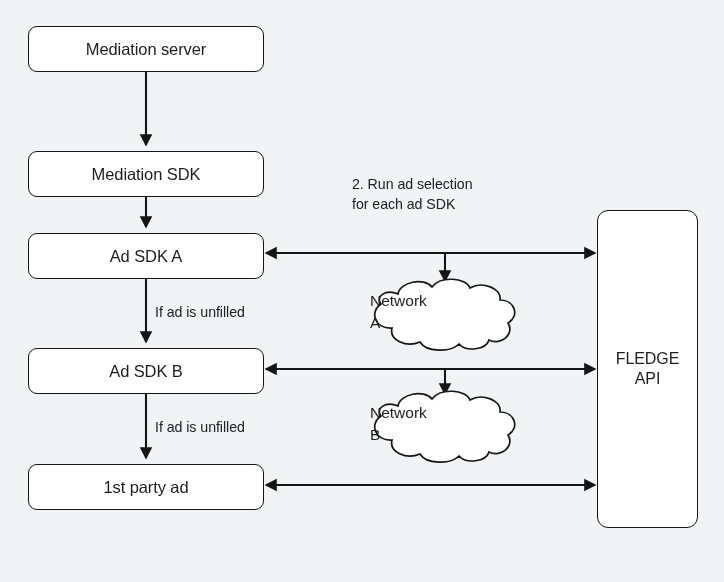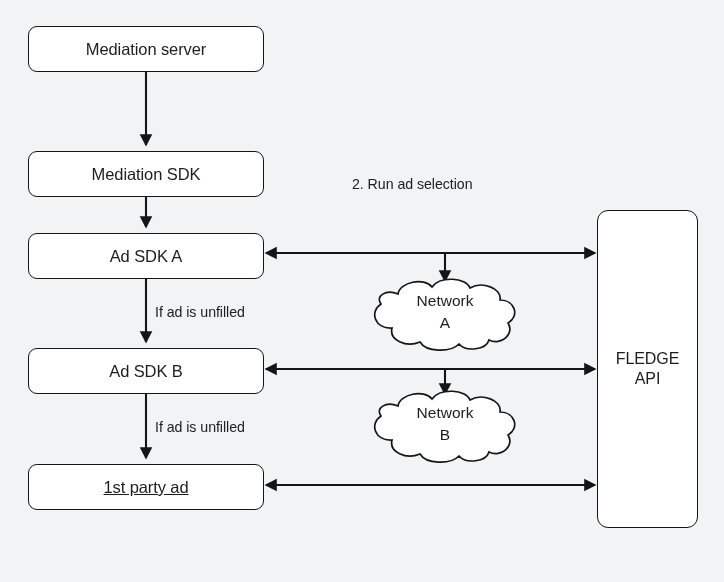--- a/index.html
+++ b/index.html
@@ -45,40 +45,39 @@
   }
   .proc-box {
     left: 28px;
     width: 236px;
     height: 46px;
   }
   #node-mediation-server { top: 26px; }
   #node-mediation-sdk   { top: 151px; }
   #node-ad-sdk-a        { top: 233px; }
   #node-ad-sdk-b        { top: 348px; }
-  #node-first-party-ad  { top: 464px; text-decoration: underline; }
+  #node-first-party-ad  { top: 464px; }
 
   #node-fledge-api {
     left: 597px;
     top: 210px;
     width: 101px;
     height: 318px;
     border-radius: 11px;
     font-size: 16px;
   }
   #node-fledge-api .stacked {
     display: block;
   }
 
   .cloud-label {
     position: absolute;
     color: #1d1d1d;
     font-size: 15.5px;
     line-height: 1.45;
-    text-align: center;
     pointer-events: none;
     width: 150px;
   }
   #cloud-label-a { left: 370px; top: 290px; }
   #cloud-label-b { left: 370px; top: 402px; }
 
   .edge-label {
     position: absolute;
     color: #202124;
     font-size: 14.2px;
@@ -207,20 +206,21 @@
   </div>
 
   <div class="cloud-label" id="cloud-label-b">
     <div>Network</div>
     <div>B</div>
   </div>
 
 
   <div class="edge-label" id="label-step-2">
     <div>2. Run ad selection</div>
+    <div>for each ad SDK</div>
   </div>
 
 
   <div class="edge-label" id="label-unfilled-1">If ad is unfilled</div>
 
   <div class="edge-label" id="label-unfilled-2">If ad is unfilled</div>
 
 </div>
 
 </body></html>

